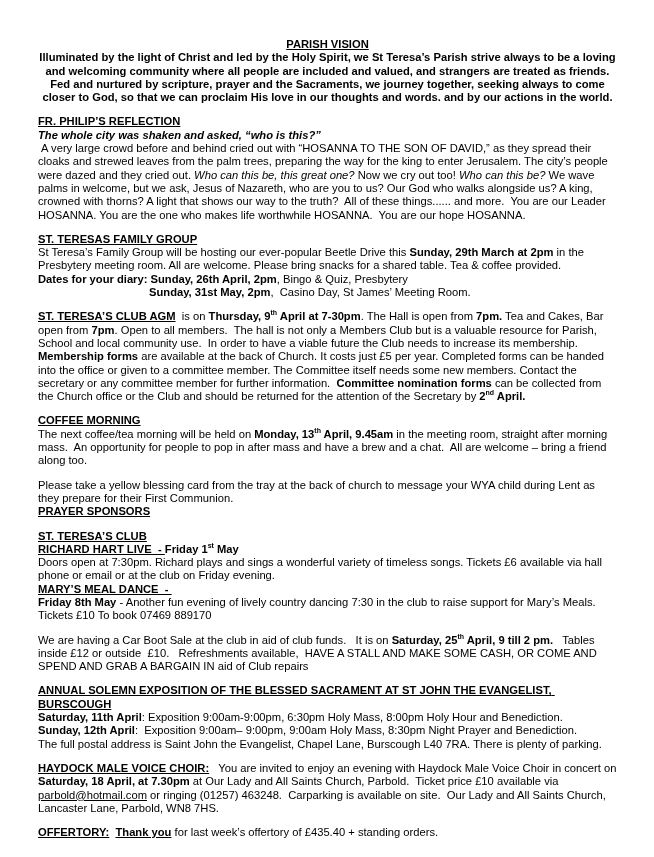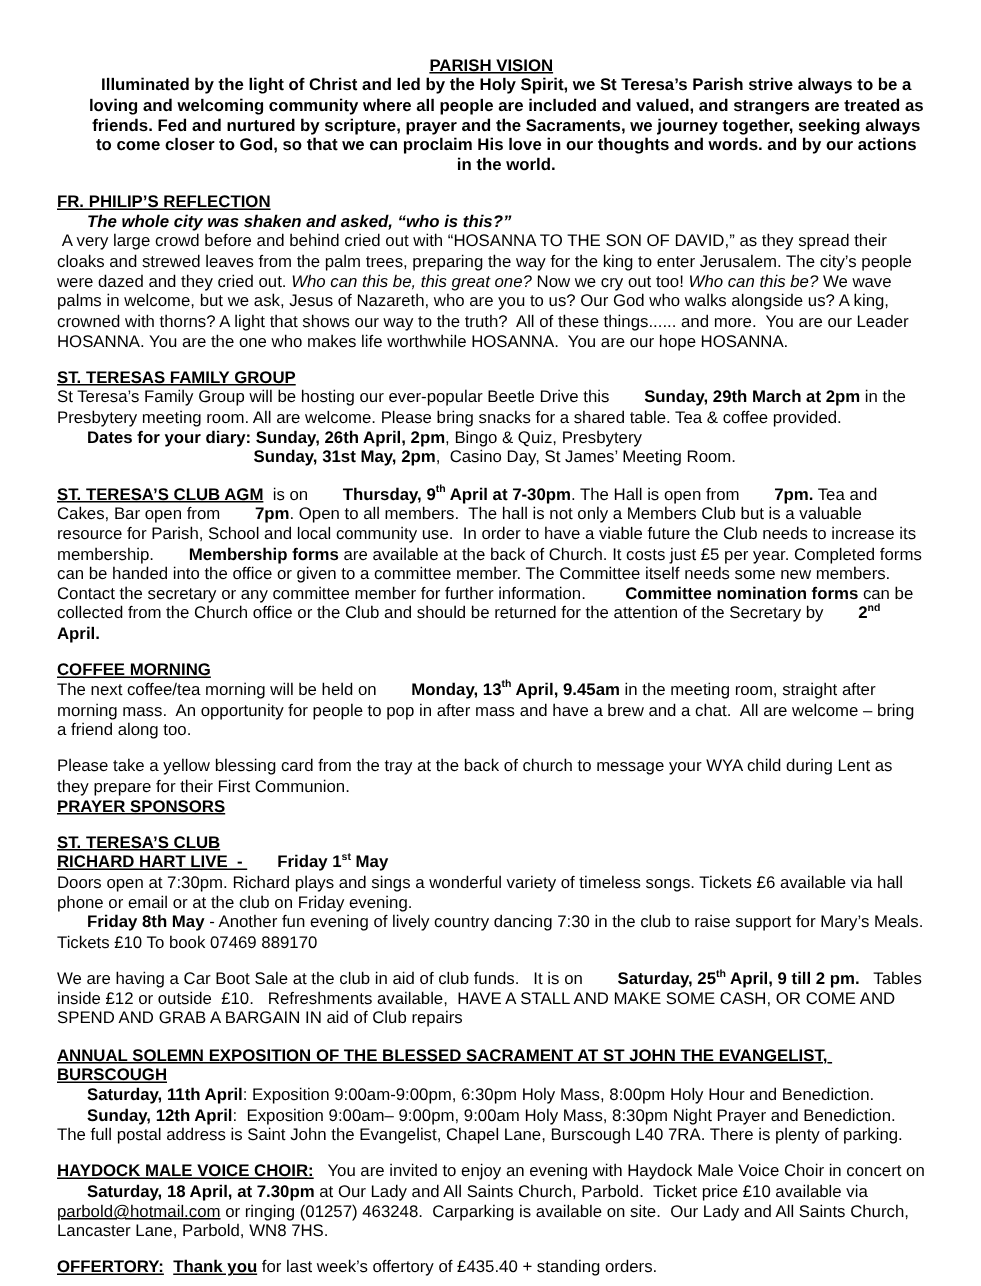--- a/index.html
+++ b/index.html
@@ -9,21 +9,21 @@
     padding:38px 37px 4px 38px;
     overflow:hidden;
     background:#fff;
     color:#000;
     font-family:"Liberation Sans","DejaVu Sans",sans-serif;
     font-size:11.2px;
     line-height:13.3px;
   }
   p{margin:0;white-space:pre-wrap;}
   .center{text-align:center;}
-  .b{font-weight:bold;margin-left:20px;}
+  .b{font-weight:bold;}
   .i{font-style:italic;}
   .h{font-weight:bold;text-decoration:underline;}
   .sec{margin-top:11px;}
   sup{font-size:7px;vertical-align:super;line-height:0;}
   .indent{padding-left:111px;}
   a.email{color:#000;text-decoration:underline;cursor:pointer;}
 </style>
 </head>
 <body>
 
@@ -58,20 +58,21 @@
 
   <section class="sec">
     <p>Please take a yellow blessing card from the tray at the back of church to message your WYA child during Lent as they prepare for their First Communion.</p>
     <p><span class="h">PRAYER SPONSORS</span></p>
   </section>
 
   <section class="sec">
     <p><span class="h">ST. TERESA’S CLUB</span></p>
     <p><span class="h">RICHARD HART LIVE  - </span><span class="b"><span>Friday 1</span><sup>st</sup><span> May</span></span></p>
     <p>Doors open at 7:30pm. Richard plays and sings a wonderful variety of timeless songs. Tickets £6 available via hall phone or email or at the club on Friday evening.</p>
+    <p><span class="h">MARY’S MEAL DANCE  - </span></p>
     <p><span class="b">Friday 8th May</span><span> - Another fun evening of lively country dancing 7:30 in the club to raise support for Mary’s Meals. Tickets £10 To book 07469 889170</span></p>
   </section>
 
   <section class="sec">
     <p><span>We are having a Car Boot Sale at the club in aid of club funds.   It is on </span><span class="b"><span>Saturday, 25</span><sup>th</sup><span> April, 9 till 2 pm.</span></span><span>   Tables inside £12 or outside  £10.   Refreshments available,  HAVE A STALL AND MAKE SOME CASH, OR COME AND SPEND AND GRAB A BARGAIN IN aid of Club repairs</span></p>
   </section>
 
   <section class="sec">
     <p><span class="h">ANNUAL SOLEMN EXPOSITION OF THE BLESSED SACRAMENT AT ST JOHN THE EVANGELIST, BURSCOUGH</span></p>
     <p><span class="b">Saturday, 11th April</span><span>: Exposition 9:00am-9:00pm, 6:30pm Holy Mass, 8:00pm Holy Hour and Benediction.</span></p>

